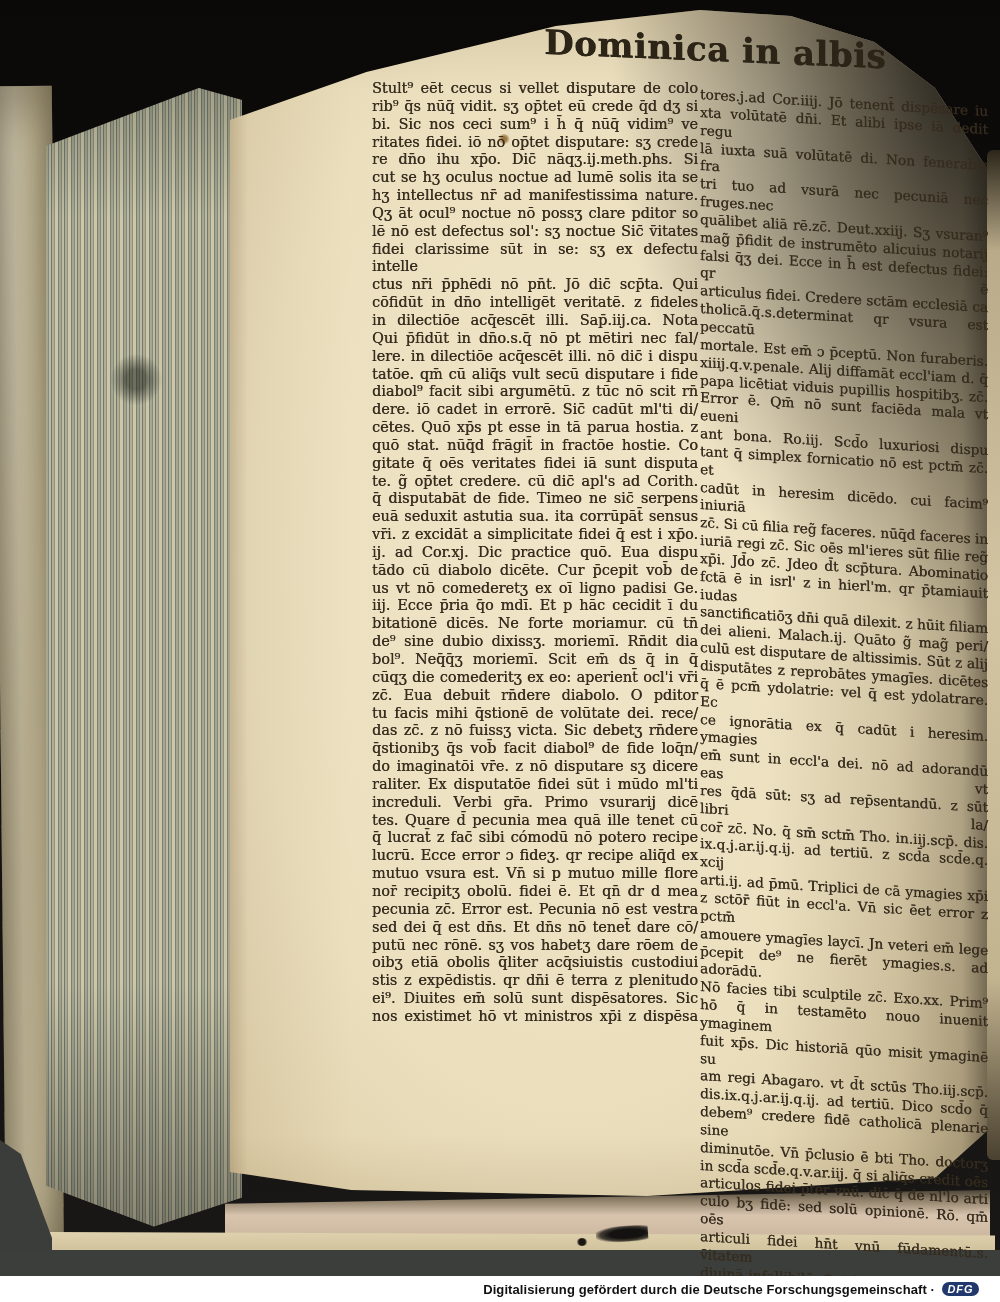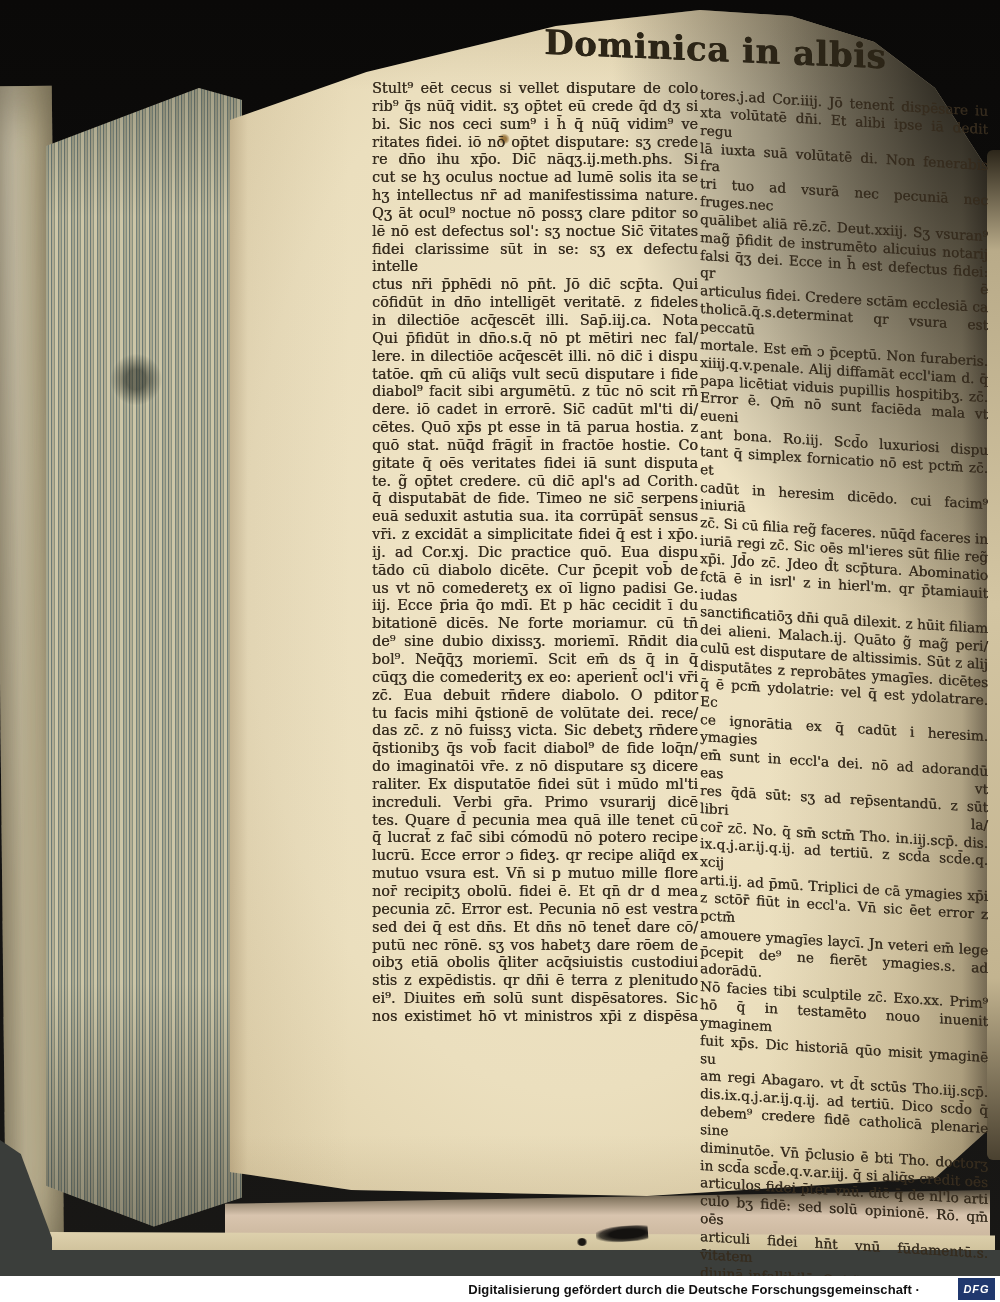--- a/index.html
+++ b/index.html
@@ -71,30 +71,29 @@
     white-space:nowrap;
   }
   .col{position:absolute;color:#362c1e;text-shadow:.35px 0 0 rgba(54,44,30,.85);}
   .col-left{left:372px;top:80px;width:326px;font-size:14.4px;line-height:17.85px;}
   .col-right{left:700px;top:86px;width:288px;font-size:13.7px;line-height:17.85px;
     transform:skewY(3.4deg) ;transform-origin:left top;}
   .tline{text-align:justify;text-align-last:justify;white-space:normal;}
   
   .footer-bar{
     position:absolute;left:0;top:1276px;width:1000px;height:26px;background:#ffffff;
-    display:flex;align-items:center;justify-content:flex-end;gap:7px;padding-right:5px;box-sizing:border-box;
+    display:flex;align-items:center;justify-content:flex-end;gap:7px;padding-right:21px;box-sizing:border-box;
     font-family:"Liberation Sans",sans-serif;
   }
   .footer-caption{font-size:13px;font-weight:bold;color:#111;letter-spacing:.1px;}
   .dfg-logo{
-    width:37px;height:22px;border-radius:0;background:#20386e;
+    width:37px;height:14px;border-radius:8px;background:#20386e;
     color:#fff;font-size:11px;font-weight:bold;font-style:italic;letter-spacing:1px;
     display:flex;align-items:center;justify-content:center;
     box-shadow:inset 0 0 0 1px #3c movies?; 
-    margin-left:31px;
   }
 </style>
 </head>
 <body>
 
 <div class="scene">
 
   <div class="spine"></div>
   <div class="edges"></div>
 

